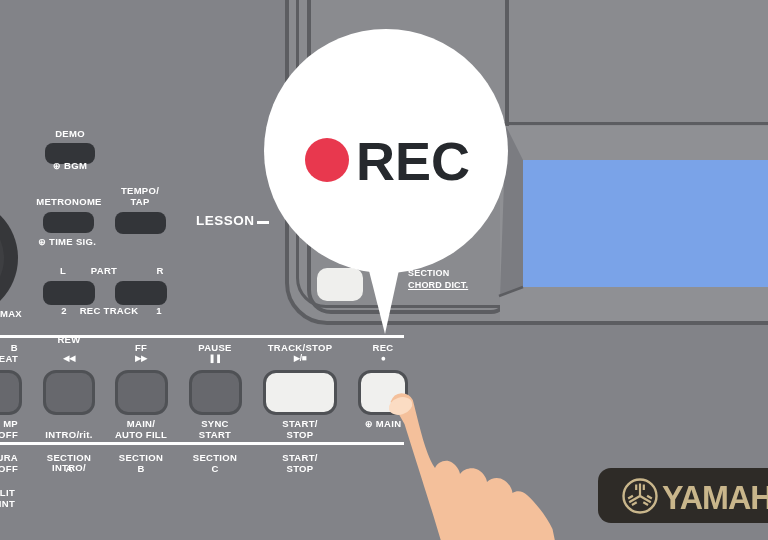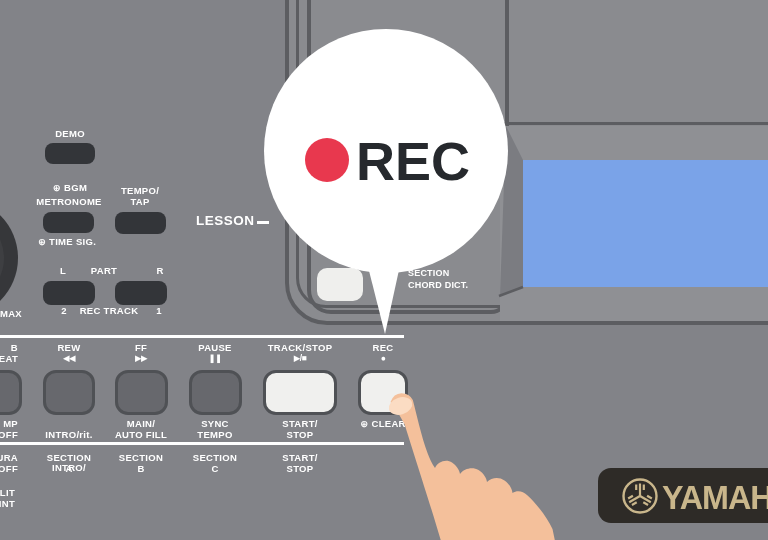--- a/index.html
+++ b/index.html
@@ -63,21 +63,21 @@
   <div class="abs" id="section-outline"></div>
 
   <div class="abs" id="lesson-button"></div>
 
   <div class="abs" id="volume-knob"></div>
   <div class="abs" id="volume-knob-inner"></div>
   <div class="lbl" style="left:0;top:308px;width:30px;text-align:left;">MAX</div>
 
   <div class="lbl" style="left:25px;top:128px;width:90px;">DEMO</div>
   <div class="btn btn-dark" style="left:45px;top:143px;width:50px;height:21px;"></div>
-  <div class="lbl" style="left:25px;top:182px;width:90px;text-align:center;">⊕ BGM</div>
+  <div class="lbl" style="left:25px;top:160px;width:90px;text-align:center;">⊕ BGM</div>
 
   <div class="lbl" style="left:24px;top:196px;width:90px;">METRONOME</div>
   <div class="btn btn-dark" style="left:43px;top:212px;width:51px;height:21px;"></div>
   <div class="lbl" style="left:22px;top:236px;width:90px;">⊕ TIME SIG.</div>
 
   <div class="lbl" style="left:95px;top:185px;width:90px;">TEMPO/</div>
   <div class="lbl" style="left:95px;top:196px;width:90px;">TAP</div>
   <div class="btn btn-dark" style="left:115px;top:212px;width:51px;height:22px;"></div>
 
   <div class="lesson-lbl">LESSON</div>
@@ -90,21 +90,21 @@
   <div class="btn btn-dark" style="left:115px;top:281px;width:52px;height:24px;"></div>
   <div class="lbl" style="left:19px;top:305px;width:90px;">2</div>
   <div class="lbl" style="left:64px;top:305px;width:90px;">REC TRACK</div>
   <div class="lbl" style="left:114px;top:305px;width:90px;">1</div>
 
   <div class="hline" style="left:0;top:335px;width:404px;height:2.5px;"></div>
   <div class="hline" style="left:0;top:442px;width:404px;height:2.5px;"></div>
 
   <div class="lbl lbl-r" style="left:-72px;top:342px;width:90px;">B</div>
   <div class="lbl lbl-r" style="left:-72px;top:353px;width:90px;">EAT</div>
-  <div class="lbl" style="left:24px;top:342px;width:90px;">REW</div>
+  <div class="lbl" style="left:24px;top:334px;width:90px;">REW</div>
   <div class="lbl sym" style="left:24px;top:353px;width:90px;">◀◀</div>
   <div class="lbl" style="left:96px;top:342px;width:90px;">FF</div>
   <div class="lbl sym" style="left:96px;top:353px;width:90px;">▶▶</div>
   <div class="lbl" style="left:170px;top:342px;width:90px;">PAUSE</div>
   <div class="lbl sym" style="left:170px;top:353px;width:90px;">❚❚</div>
   <div class="lbl" style="left:255px;top:342px;width:90px;">TRACK/STOP</div>
   <div class="lbl sym" style="left:255px;top:353px;width:90px;">▶/■</div>
   <div class="lbl" style="left:338px;top:342px;width:90px;">REC</div>
   <div class="lbl sym" style="left:338px;top:353px;width:90px;">●</div>
 
@@ -115,41 +115,41 @@
   <div class="btn btn-light" style="left:263px;top:370px;width:74px;height:45px;"></div>
   <div class="btn btn-light" style="left:358px;top:370px;width:50px;height:45px;"></div>
 
   <div class="lbl lbl-r" style="left:-72px;top:418px;width:90px;">MP</div>
   <div class="lbl lbl-r" style="left:-72px;top:429px;width:90px;">OFF</div>
   <div class="lbl" style="left:24px;top:418px;width:90px;margin-top:44px;">INTRO/</div>
   <div class="lbl" style="left:24px;top:429px;width:90px;">INTRO/rit.</div>
   <div class="lbl" style="left:96px;top:418px;width:90px;">MAIN/</div>
   <div class="lbl" style="left:96px;top:429px;width:90px;">AUTO FILL</div>
   <div class="lbl" style="left:170px;top:418px;width:90px;">SYNC</div>
-  <div class="lbl" style="left:170px;top:429px;width:90px;">TEMPO</div>
+  <div class="lbl" style="left:170px;top:429px;width:90px;">START</div>
   <div class="lbl" style="left:255px;top:418px;width:90px;">START/</div>
   <div class="lbl" style="left:255px;top:429px;width:90px;">STOP</div>
-  <div class="lbl" style="left:338px;top:418px;width:90px;">⊕ CLEAR</div>
+  <div class="lbl" style="left:338px;top:418px;width:90px;">⊕ MAIN</div>
 
   <div class="lbl lbl-r" style="left:-72px;top:452px;width:90px;">URA</div>
   <div class="lbl lbl-r" style="left:-72px;top:463px;width:90px;">OFF</div>
   <div class="lbl" style="left:24px;top:452px;width:90px;">SECTION</div>
   <div class="lbl" style="left:24px;top:463px;width:90px;">A</div>
   <div class="lbl" style="left:96px;top:452px;width:90px;">SECTION</div>
   <div class="lbl" style="left:96px;top:463px;width:90px;">B</div>
   <div class="lbl" style="left:170px;top:452px;width:90px;">SECTION</div>
   <div class="lbl" style="left:170px;top:463px;width:90px;">C</div>
   <div class="lbl" style="left:255px;top:452px;width:90px;">START/</div>
   <div class="lbl" style="left:255px;top:463px;width:90px;">STOP</div>
 
   <div class="lbl lbl-r" style="left:-72px;top:487px;width:87px;">LIT</div>
   <div class="lbl lbl-r" style="left:-72px;top:498px;width:87px;">INT</div>
 
   <div class="callout" style="top:268px;">SECTION</div>
-  <div class="callout" style="top:280px;">CHORD DICT.</div>
+  <div class="callout" style="top:280px;text-decoration:underline;">CHORD DICT.</div>
 
   <div class="abs" id="yamaha-badge">
     <svg style="position:absolute;left:22px;top:8px;" width="40" height="40" viewBox="0 0 40 40">
       <circle cx="20" cy="20" r="16.5" fill="none" stroke="#c9b68b" stroke-width="2.4"></circle>
       <g stroke="#c9b68b" stroke-width="2.2" fill="none">
         <path d="M20 21 L20 7.5 M16.2 8.5 V14 M23.8 8.5 V14"></path>
         <path d="M20 21 L20 7.5 M16.2 8.5 V14 M23.8 8.5 V14" transform="rotate(120 20 20)"></path>
         <path d="M20 21 L20 7.5 M16.2 8.5 V14 M23.8 8.5 V14" transform="rotate(240 20 20)"></path>
       </g>
     </svg>

